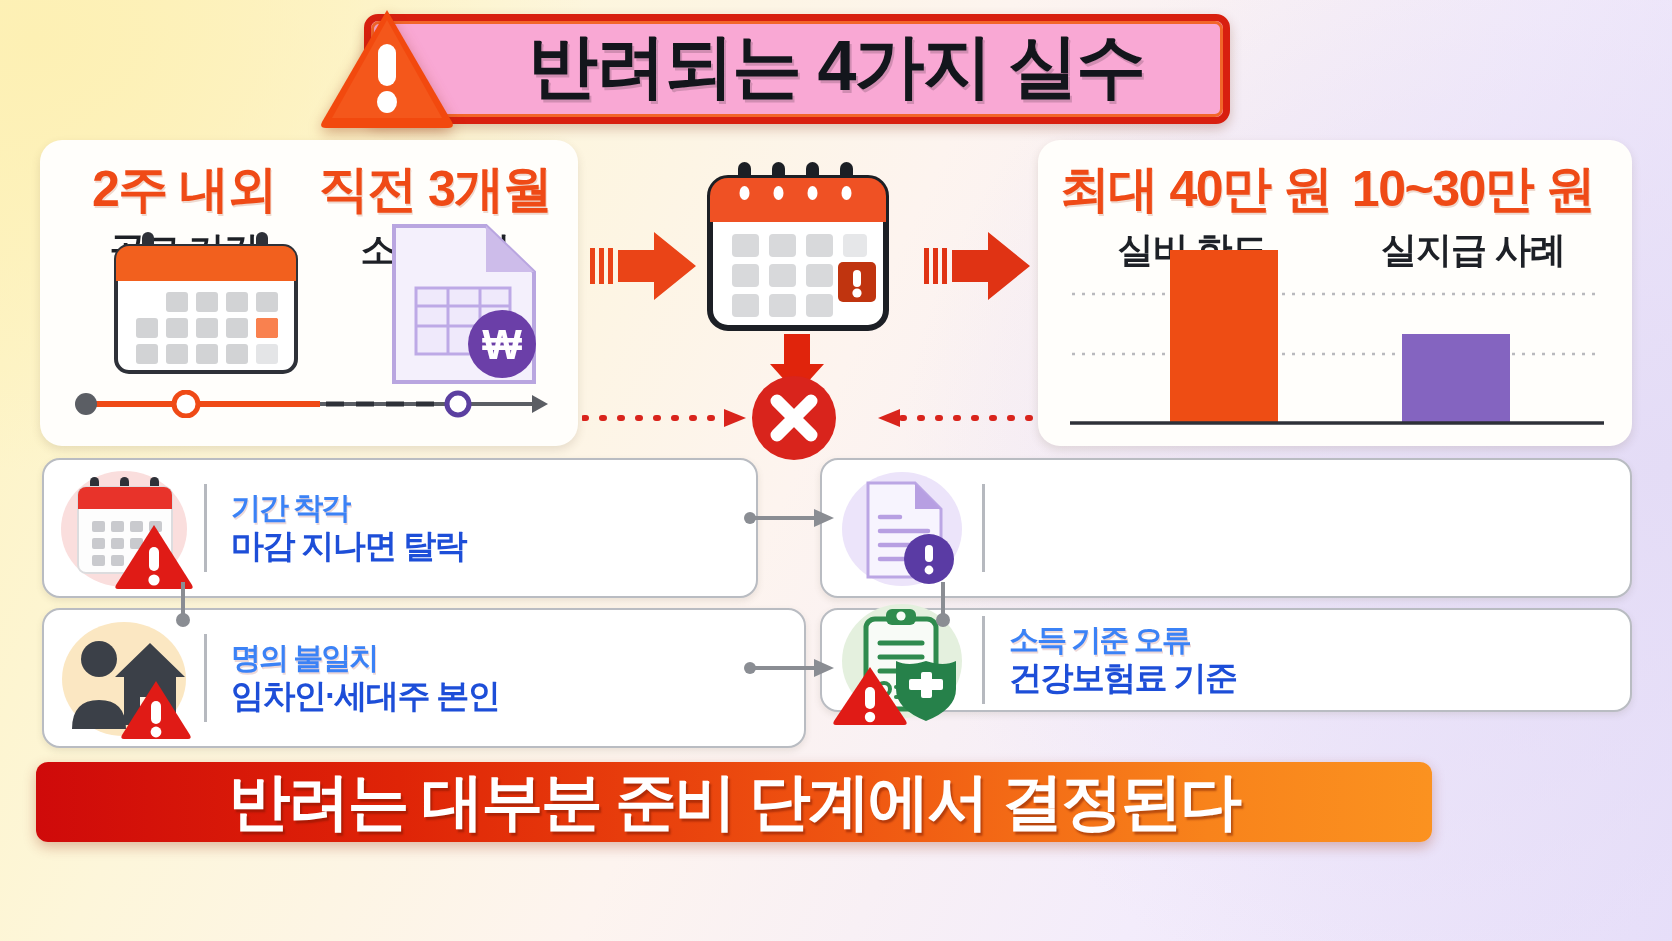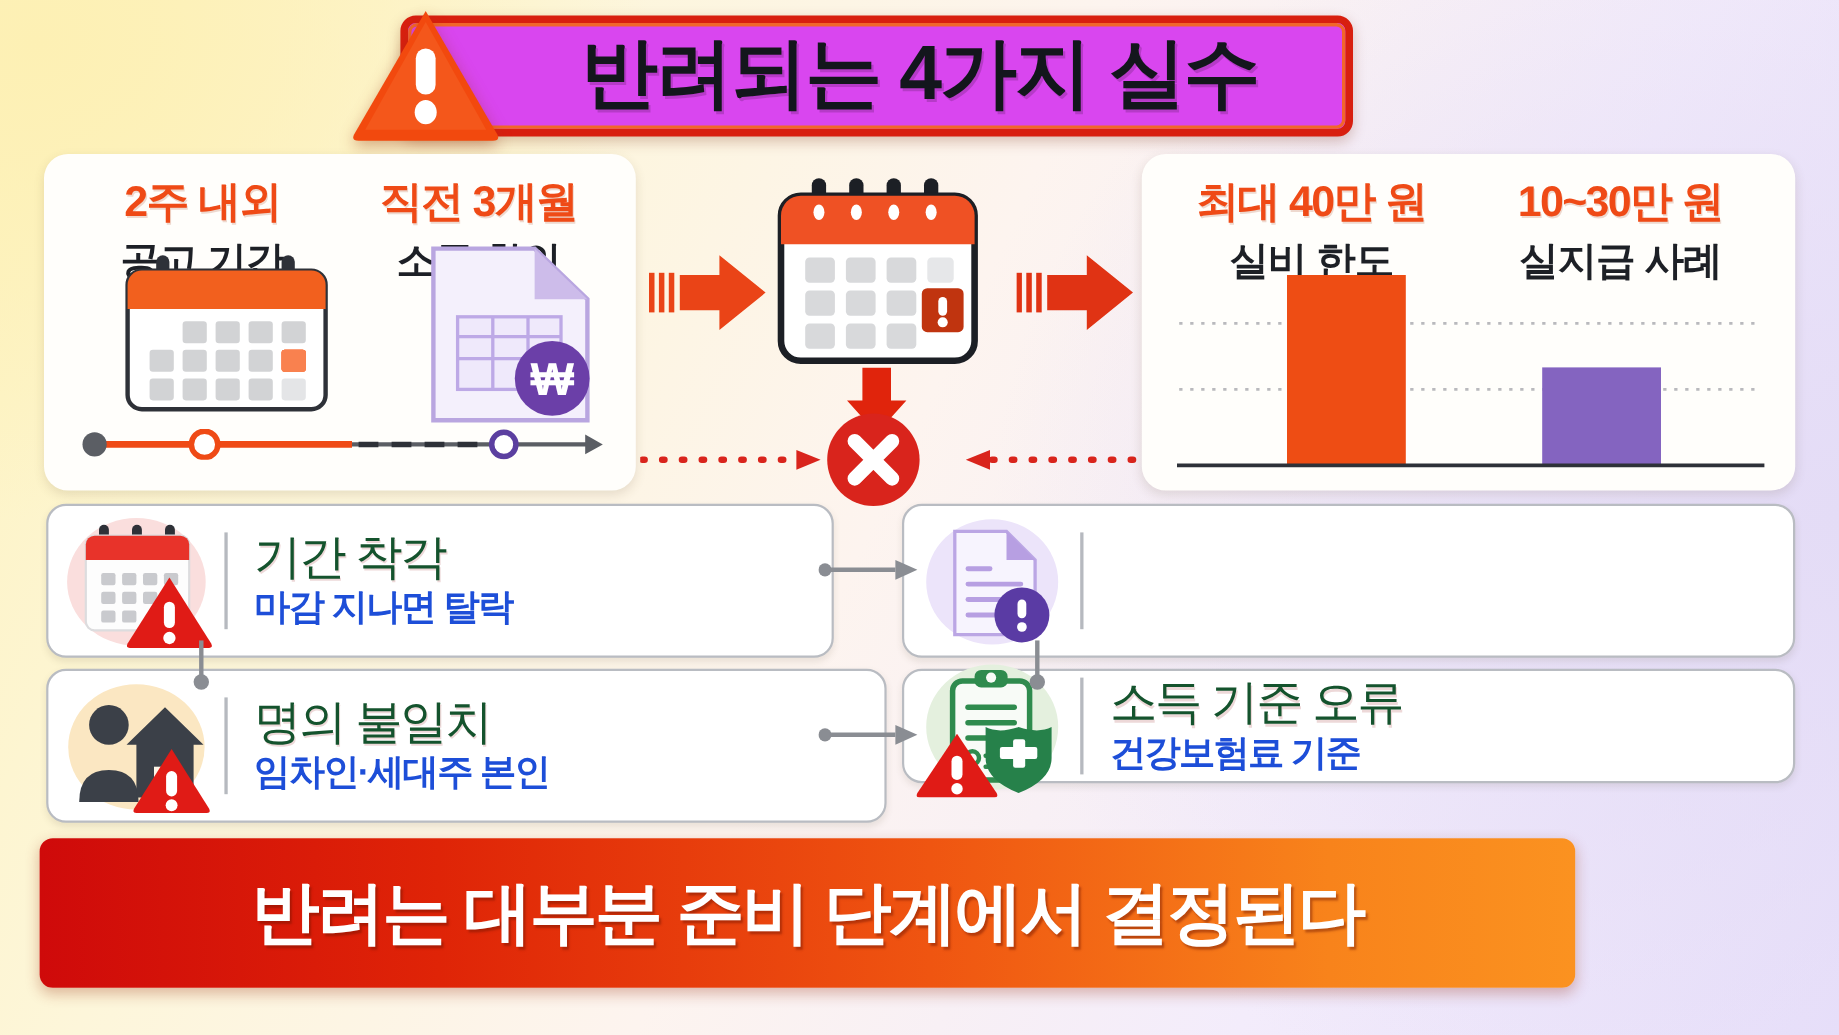--- a/index.html
+++ b/index.html
@@ -33,21 +33,21 @@
     top: 6px;
     width: 912px;
     height: 126px;
   }
   .title-bar {
     position: absolute;
     left: 46px;
     top: 8px;
     width: 866px;
     height: 110px;
-    background: #d946ef;
+    background: #f9a8d4;
     border: 7px solid #d81f0f;
     border-radius: 14px;
     box-shadow: 0 5px 12px rgba(120,40,10,0.25);
   }
   .title-bar-inner {
     position: absolute;
     inset: 0;
     border: 3px solid #f2662a;
     border-radius: 8px;
   }
@@ -77,21 +77,21 @@
     position: absolute;
     background: #fffefb;
     border-radius: 22px;
     box-shadow: 0 4px 10px rgba(90,70,40,0.14);
   }
   #panel-left  { left: 40px;   top: 140px; width: 538px; height: 306px; }
   #panel-right { left: 1038px; top: 140px; width: 594px; height: 306px; padding-left: 21px; }
 
   .kpi-head { position: absolute; text-align: center; }
   .kpi-value {
-    font-size: 39px;
+    font-size: 50px;
     font-weight: 900;
     color: #ef4a16;
     letter-spacing: -1.5px;
     white-space: nowrap;
     text-shadow: 1px 2px 0 rgba(160,50,10,0.18);
   }
   .kpi-label {
     margin-top: 3px;
     font-size: 36px;
     font-weight: 800;
@@ -145,23 +145,23 @@
   }
   .card-divider {
     width: 3px;
     height: 88px;
     background: #b6b9bf;
     flex: 0 0 3px;
     margin-right: 24px;
   }
   .card-text { display: flex; flex-direction: column; justify-content: center; }
   .card-title {
-    font-size: 43px;
-    font-weight: 400;
-    color: #14532d;
+    font-size: 30px;
+    font-weight: 700;
+    color: #3b82f6;
     letter-spacing: -2px;
     line-height: 1.05;
     white-space: nowrap;
     text-shadow: 1px 2px 0 rgba(140,10,10,0.16);
   }
   .card-sub {
     margin-top: 4px;
     font-size: 33px;
     font-weight: 800;
     color: #1d4ed8;
@@ -176,21 +176,21 @@
   #conn-h-bottom { left: 744px; top: 650px; width: 92px; height: 36px; }
   #conn-v-left   { left: 168px; top: 582px; width: 30px; height: 46px; }
   #conn-v-right  { left: 928px; top: 582px; width: 30px; height: 46px; }
 
   
   .banner {
     position: absolute;
     left: 36px;
     top: 762px;
     width: 1396px;
-    height: 136px;
+    height: 80px;
     border-radius: 12px;
     background: linear-gradient(90deg, #cf0a0a 0%, #df2407 26%, #ef5511 58%, #f8831b 84%, #fb9220 100%);
     box-shadow: 0 5px 13px rgba(150,40,10,0.3);
     display: flex;
     align-items: center;
     justify-content: center;
     text-align: center;
   }
   .banner-text {
     font-size: 62px;

